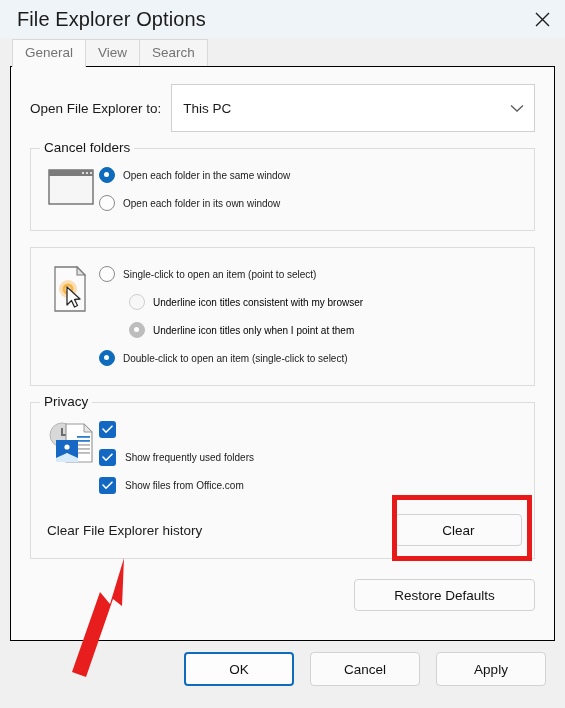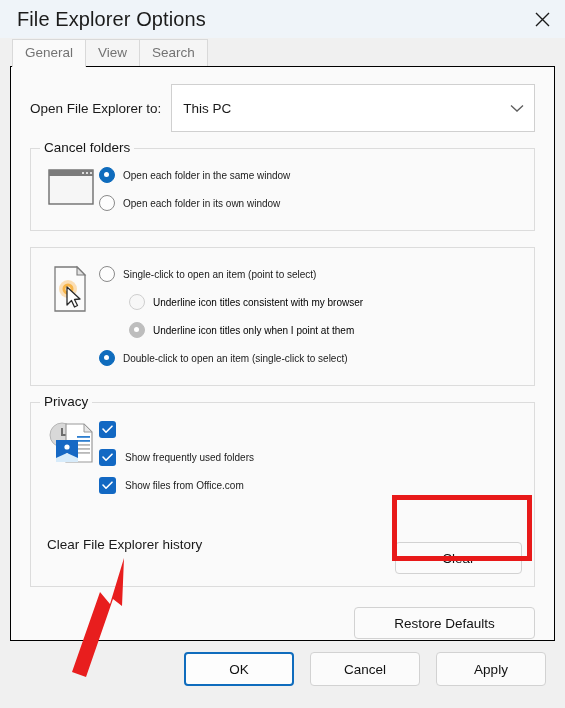--- a/index.html
+++ b/index.html
@@ -202,21 +202,21 @@
     border: 1px solid #d2d2d2;
     border-radius: 4px;
     font-size: 13.5px;
     font-family: "Liberation Sans", sans-serif;
     color: #111;
     cursor: pointer;
     height: 32px;
     padding: 0 14px;
     box-sizing: border-box;
   }
-  .btn-clear { width: 127px; margin-top: 28px; }
+  .btn-clear { width: 127px; }
 
   .highlight-box {
     position: absolute;
     border: 5px solid #e81919;
     box-sizing: border-box;
     pointer-events: none;
   }
 
   .restore-row {
     display: flex;

